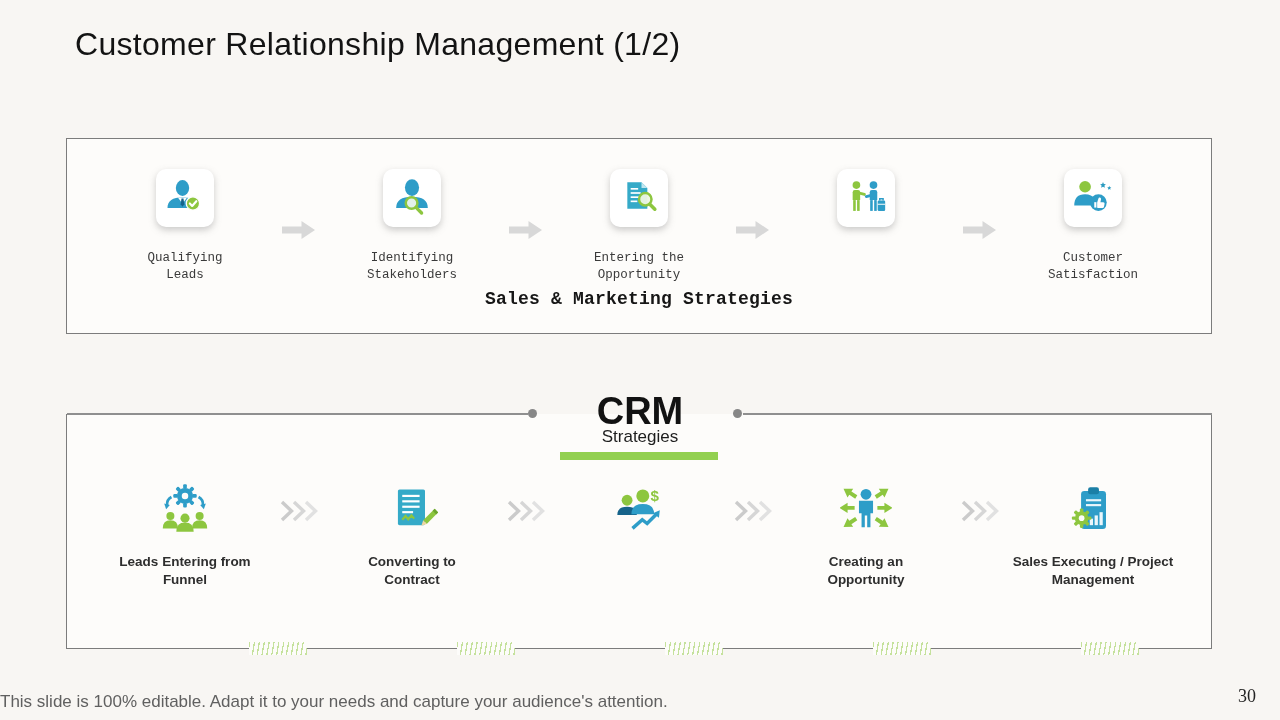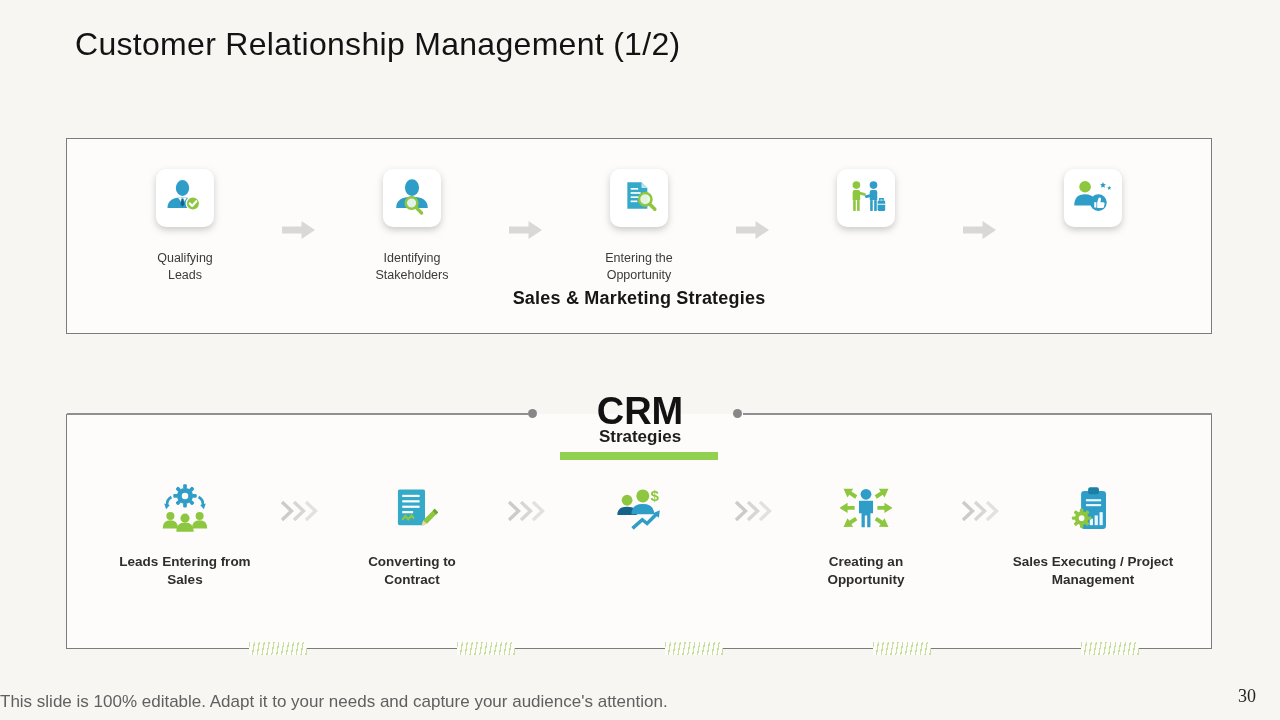--- a/index.html
+++ b/index.html
@@ -10,21 +10,21 @@
     margin:0 auto;
   }
   .title{
     position:absolute;left:75px;top:26px;margin:0;
     font-size:32px;font-weight:400;color:#131313;letter-spacing:.3px;
   }
   .panel{
     position:absolute;left:66px;width:1146px;box-sizing:border-box;
     border:1.5px solid #7c7c7c;background:#fdfcfa;
   }
-  .panel-top{top:138px;height:196px;}
+  .panel-top{top:138px;height:196px;font-family:Liberation Mono, monospace;}
   .panel-bottom{top:414px;height:235px;border-top:none;}
   .flow{display:flex;justify-content:center;align-items:flex-start;}
   .flow-top{padding-top:30px;}
   .flow-bottom{padding-top:70px;}
   .step{width:180px;text-align:center;}
   .connector{width:47px;display:flex;justify-content:center;}
   .connector-top{padding-top:48px;}
   .connector-bottom{padding-top:16px;}
   .icon-card{
     width:58px;height:58px;margin:0 auto;background:#ffffff;border-radius:10px;
@@ -42,21 +42,21 @@
   .crm-line{position:absolute;top:413px;height:2px;background:#8f8f8f;}
   .crm-line-left{left:67px;width:461px;}
   .crm-line-right{left:743px;width:469px;}
   .crm-dot{position:absolute;top:409px;width:9px;height:9px;border-radius:50%;background:#878787;}
   .crm-dot-left{left:528px;}
   .crm-dot-right{left:733px;}
   .crm-title{
     position:absolute;top:392px;left:0;right:0;text-align:center;
     font-size:38px;font-weight:700;color:#121212;line-height:1;
   }
-  .crm-subtitle{position:absolute;top:427px;left:0;right:0;text-align:center;font-size:17px;color:#1d1d1d;font-weight:bold;}
+  .crm-subtitle{position:absolute;top:427px;left:0;right:0;text-align:center;font-size:17px;color:#1d1d1d;}
   .crm-underline{position:absolute;top:452px;left:560px;width:158px;height:8px;background:#92d050;}
   .hatch{
     position:absolute;bottom:-7px;height:13px;width:58px;
     background-color:#fdfcfa;
     background-image:repeating-linear-gradient(100deg, rgba(141,198,63,.5) 0px, rgba(141,198,63,.5) 1.3px, rgba(0,0,0,0) 1.3px, rgba(0,0,0,0) 4.8px);
   }
   .hatch-1{left:182px;} .hatch-2{left:390px;} .hatch-3{left:598px;} .hatch-4{left:806px;} .hatch-5{left:1014px;}
   .footnote{
     position:absolute;top:692px;left:0;right:0;text-align:left;
     font-size:17px;color:#606060;
@@ -176,20 +176,24 @@
           <svg width="40" height="40" viewBox="0 0 48 48">
             <circle cx="14.5" cy="10.5" r="7" fill="#8dc63f"></circle>
             <path d="M1.5 33 q0-13.5 13-13.5 q8 0 11.5 5.5 l-3 8 z" fill="#2e9dc8"></path>
             <circle cx="30.5" cy="29.5" r="10" fill="#2e9dc8"></circle>
             <path d="M25.5 29 h2.6 v6.5 h-2.6 z" fill="#ffffff"></path>
             <path d="M29 29.5 l1.4 -4.6 q.5 -1.8 2 -1.4 q1.6 .4 1.2 2.3 l-.7 3.2 h3.4 q1.9 0 1.6 1.9 l-.7 3.7 q-.3 1.4 -1.8 1.4 h-5.8 l-.6 -.5 z" fill="#ffffff"></path>
             <polygon points="36,4.8 37,7.1 39.5,7.4 37.7,9.1 38.2,11.6 36,10.4 33.8,11.6 34.3,9.1 32.5,7.4 35,7.1" fill="#2b9bc0"></polygon>
             <polygon points="43.5,9.4 44.2,11 46,11.2 44.7,12.4 45,14.2 43.5,13.3 41.9,14.2 42.3,12.4 41,11.2 42.8,11" fill="#2b9bc0"></polygon>
           </svg>
         </div>
+        <div class="step-label">
+          <span>Customer</span>
+          <span>Satisfaction</span>
+        </div>
       </div>
 
     </div>
     <div class="caption">Sales &amp; Marketing Strategies</div>
   </section>
 
   <section class="panel panel-bottom">
     <div class="flow flow-bottom">
 
       <div class="step step-bottom">
@@ -216,21 +220,21 @@
                 <path d="M3.5 41 q0-7.5 7-7.5 q7 0 7 7.5 z"></path>
               <circle cx="37.5" cy="29.5" r="3.7"></circle>
                 <path d="M30.5 41 q0-7.5 7-7.5 q7 0 7 7.5 z"></path>
               <circle cx="24" cy="31.5" r="4.2"></circle>
                 <path d="M16 44 q0-8.5 8-8.5 q8 0 8 8.5 z"></path>
             </g>
           </svg>
         </div>
         <div class="step-label">
           <span>Leads Entering from</span>
-          <span>Sales</span>
+          <span>Funnel</span>
         </div>
       </div>
 
       <div class="connector connector-bottom">
         <svg width="42" height="22" viewBox="0 0 42 22">
           <path d="M4 2 l9.5 9 -9.5 9" stroke="#cbcbcb" stroke-width="3.4" fill="none"></path>
           <path d="M16 2 l9.5 9 -9.5 9" stroke="#d6d6d6" stroke-width="3.4" fill="none"></path>
           <path d="M28 2 l9.5 9 -9.5 9" stroke="#e1e1e1" stroke-width="3.4" fill="none"></path>
         </svg>
       </div>

